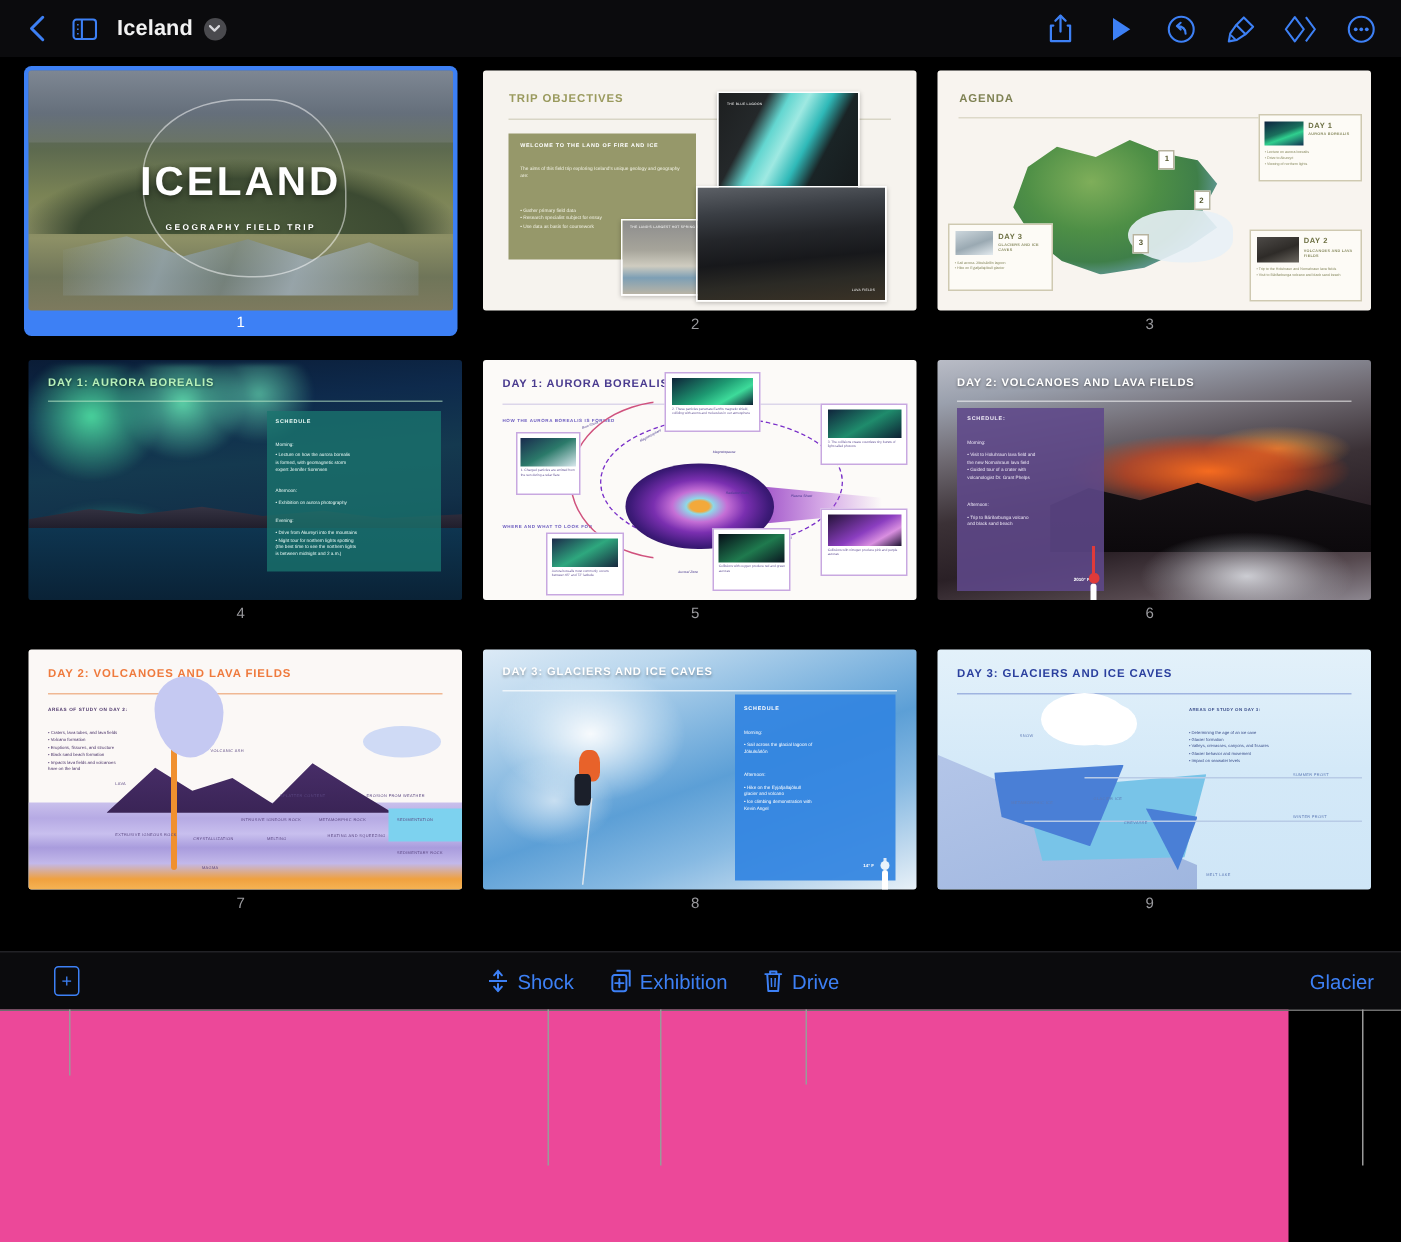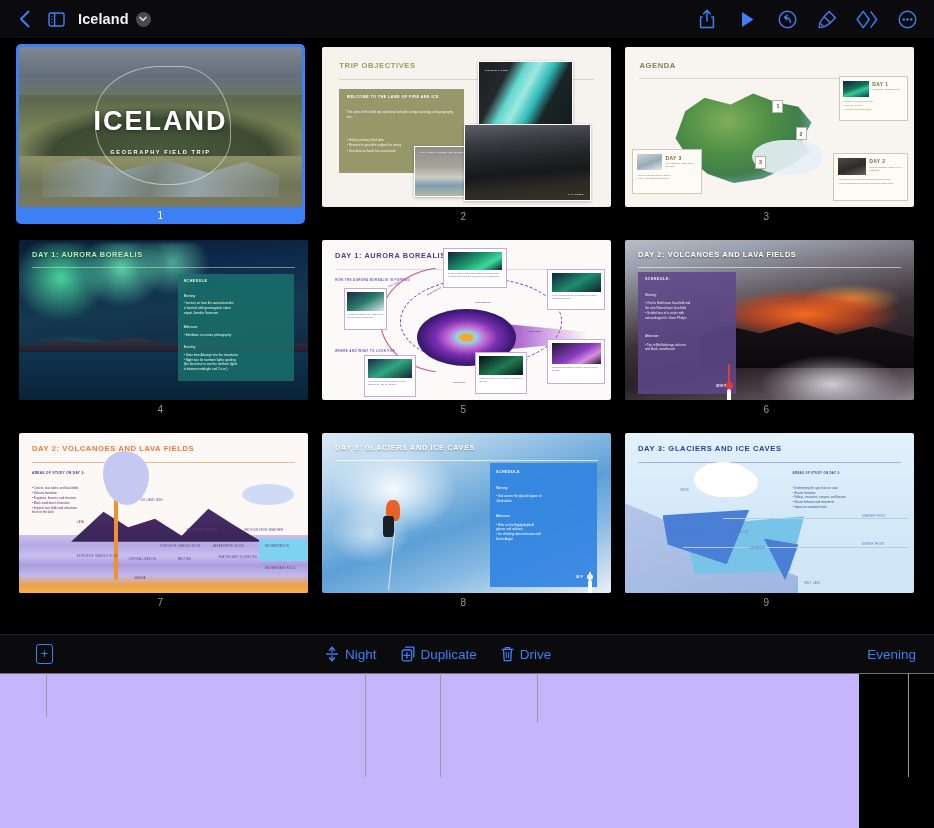--- a/index.html
+++ b/index.html
@@ -2,21 +2,21 @@
 <html><head>
 <meta charset="utf-8">
 <style>
   * { box-sizing: border-box; margin: 0; padding: 0; }
   html, body {
     width: 934px; height: 828px;
     background: #000;
     font-family: "Liberation Sans", sans-serif;
     overflow: hidden;
   }
-  .app { position: relative; width: 859px; height: 828px; background:#c4b5fd; }
+  .app { position: relative; width: 859px; height: 828px; background:#ec4899; }
 
   
   .topbar {
     position:absolute; top:0; left:0; width:934px; height:38px;
     background:#0b0b0d;
     display:flex; align-items:center;
   }
   .topbar-left { display:flex; align-items:center; gap:0px; padding-left:8px; }
   .tb-btn { width:32px; height:30px; display:flex; align-items:center; justify-content:center; }
   .doc-title {
@@ -649,46 +649,46 @@
   <div class="bottombar">
     <div class="add-btn">+</div>
 
     <div class="bb-group">
       <div class="bb-item">
         <svg width="14" height="16" viewBox="0 0 14 16">
           <line x1="1" y1="8" x2="13" y2="8" stroke="#3d80f5" stroke-width="1.4"></line>
           <path d="M7 1.2 L4.4 4.2 M7 1.2 L9.6 4.2 M7 1.2 L7 6" fill="none" stroke="#3d80f5" stroke-width="1.3" stroke-linecap="round"></path>
           <path d="M7 14.8 L4.4 11.8 M7 14.8 L9.6 11.8 M7 14.8 L7 10" fill="none" stroke="#3d80f5" stroke-width="1.3" stroke-linecap="round"></path>
         </svg>
-        <span>Night</span>
+        <span>Shock</span>
       </div>
 
       <div class="bb-item">
         <svg width="14" height="16" viewBox="0 0 14 16">
           <path d="M4 1.2 L12.8 1.2 L12.8 11.6" fill="none" stroke="#3d80f5" stroke-width="1.3" stroke-linejoin="round"></path>
           <rect x="1.2" y="4" width="9.4" height="10.8" rx="1.6" fill="none" stroke="#3d80f5" stroke-width="1.3"></rect>
           <line x1="5.9" y1="6.6" x2="5.9" y2="12.2" stroke="#3d80f5" stroke-width="1.3" stroke-linecap="round"></line>
           <line x1="3.1" y1="9.4" x2="8.7" y2="9.4" stroke="#3d80f5" stroke-width="1.3" stroke-linecap="round"></line>
         </svg>
-        <span>Duplicate</span>
+        <span>Exhibition</span>
       </div>
 
       <div class="bb-item">
         <svg width="13" height="16" viewBox="0 0 13 16">
           <path d="M1.2 3.4 L11.8 3.4" stroke="#3d80f5" stroke-width="1.3" stroke-linecap="round"></path>
           <path d="M4.4 3.4 L4.4 1.6 L8.6 1.6 L8.6 3.4" fill="none" stroke="#3d80f5" stroke-width="1.3" stroke-linejoin="round"></path>
           <path d="M2.5 3.4 L3.2 14.6 L9.8 14.6 L10.5 3.4" fill="none" stroke="#3d80f5" stroke-width="1.3" stroke-linejoin="round"></path>
           <line x1="5.2" y1="6" x2="5.4" y2="12" stroke="#3d80f5" stroke-width="1"></line>
           <line x1="7.8" y1="6" x2="7.6" y2="12" stroke="#3d80f5" stroke-width="1"></line>
         </svg>
         <span>Drive</span>
       </div>
     </div>
 
-    <div class="bb-select">Evening</div>
+    <div class="bb-select">Glacier</div>
   </div>
 
   <div class="blackpad"></div>
   <div class="leaders">
     <div class="hline"></div>
     <div class="leader" style="left:46px;height:44px"></div>
     <div class="leader" style="left:365px;height:104px"></div>
     <div class="leader" style="left:440px;height:104px"></div>
     <div class="leader" style="left:537px;height:50px"></div>
     <div class="leader" style="left:908px;height:104px"></div>

